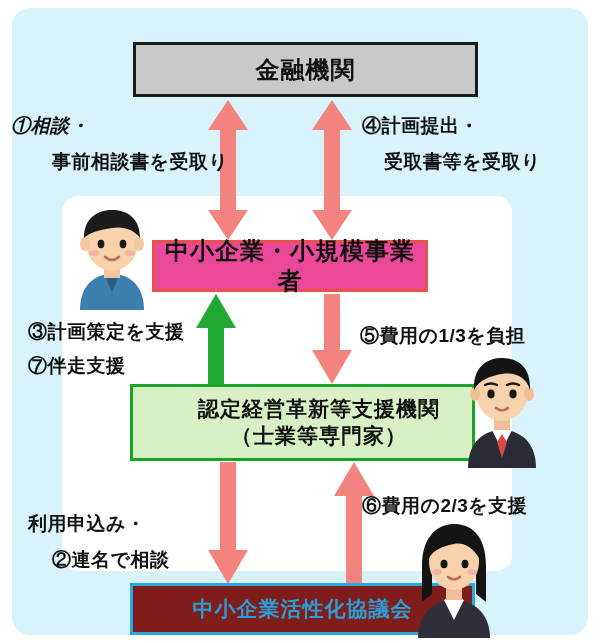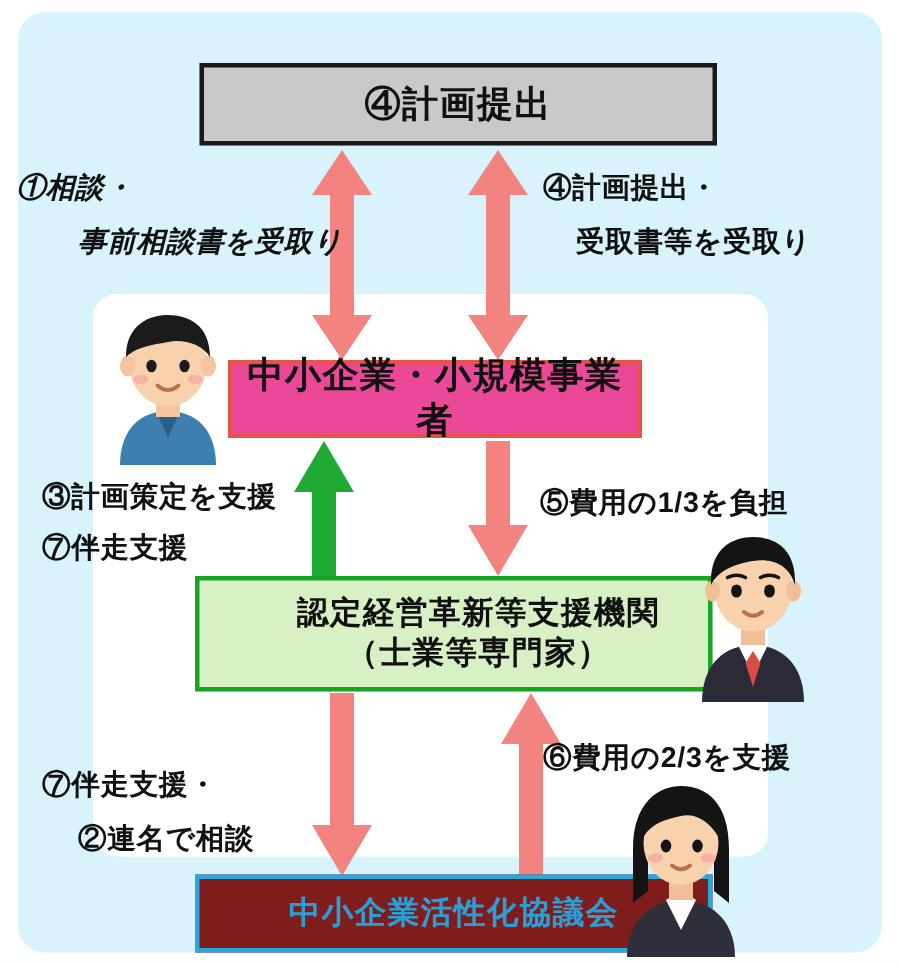--- a/index.html
+++ b/index.html
@@ -133,50 +133,50 @@
 
   <svg class="arrow" style="left:206px; top:462px; width:44px; height:122px;" viewBox="0 0 44 122">
     <polygon points="22,122 42,88 30,88 30,0 14,0 14,88 2,88" fill="#f2837e"></polygon>
   </svg>
 
   <svg class="arrow" style="left:332px; top:462px; width:44px; height:122px;" viewBox="0 0 44 122">
     <polygon points="22,0 42,34 30,34 30,122 14,122 14,34 2,34" fill="#f2837e"></polygon>
   </svg>
 
   <div class="node node-bank">
-    <span>④計画提出</span>
+    <span>金融機関</span>
   </div>
 
   <div class="node node-sme">
     <span>中小企業・小規模事業者</span>
   </div>
 
   <div class="node node-support">
     <span>認定経営革新等支援機関</span>
     <span>（士業等専門家）</span>
   </div>
 
   <div class="node node-council">
     <span>中小企業活性化協議会</span>
   </div>
 
   <div class="label" style="left:11px; top:112px;font-style:italic;">①相談・</div>
-  <div class="label" style="left:52px; top:148px;font-style:italic;">事前相談書を受取り</div>
+  <div class="label" style="left:52px; top:148px;">事前相談書を受取り</div>
 
   <div class="label" style="left:362px; top:112px;">④計画提出・</div>
   <div class="label" style="left:384px; top:148px;">受取書等を受取り</div>
 
   <div class="label" style="left:28px; top:318px;">③計画策定を支援</div>
   <div class="label" style="left:28px; top:352px;">⑦伴走支援</div>
 
   <div class="label" style="left:360px; top:322px;">⑤費用の1/3を負担</div>
 
   <div class="label" style="left:362px; top:492px;">⑥費用の2/3を支援</div>
 
-  <div class="label" style="left:28px; top:510px;">⑦伴走支援・</div>
+  <div class="label" style="left:28px; top:510px;">利用申込み・</div>
   <div class="label" style="left:52px; top:546px;">②連名で相談</div>
 
   <svg class="person" style="left:62px; top:200px; width:100px; height:110px;" viewBox="0 0 100 110">
 
     <path d="M18 110 C18 86 32 74 50 74 C68 74 82 86 82 110 Z" fill="#3d7fae"></path>
     <path d="M42 74 L50 92 L58 74 Z" fill="#2b5f86"></path>
 
     <rect x="42" y="62" width="16" height="16" fill="#f3c6a0"></rect>
 
     <ellipse cx="50" cy="42" rx="26" ry="29" fill="#f8d2ad"></ellipse>

